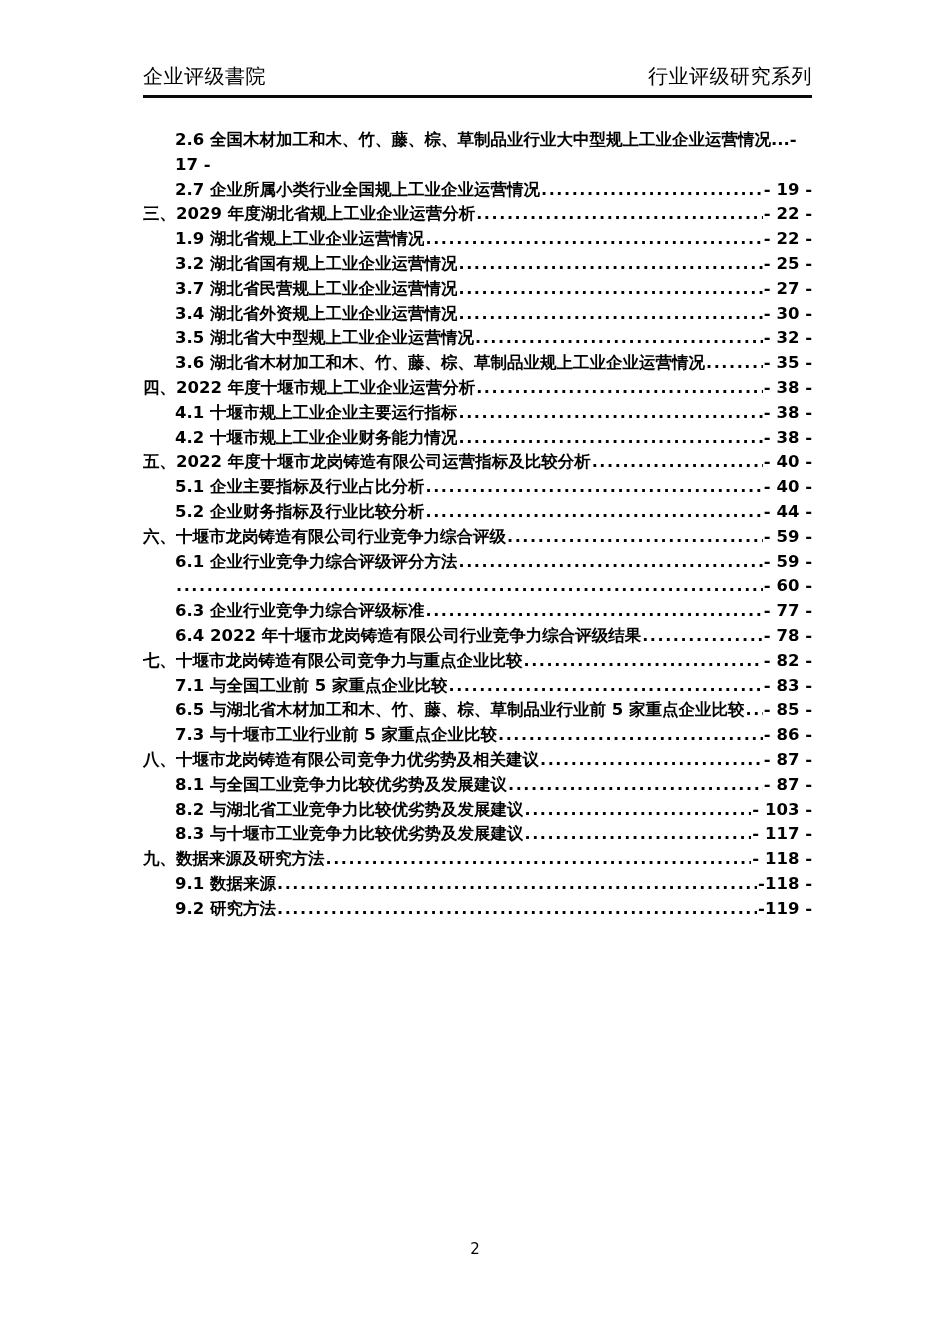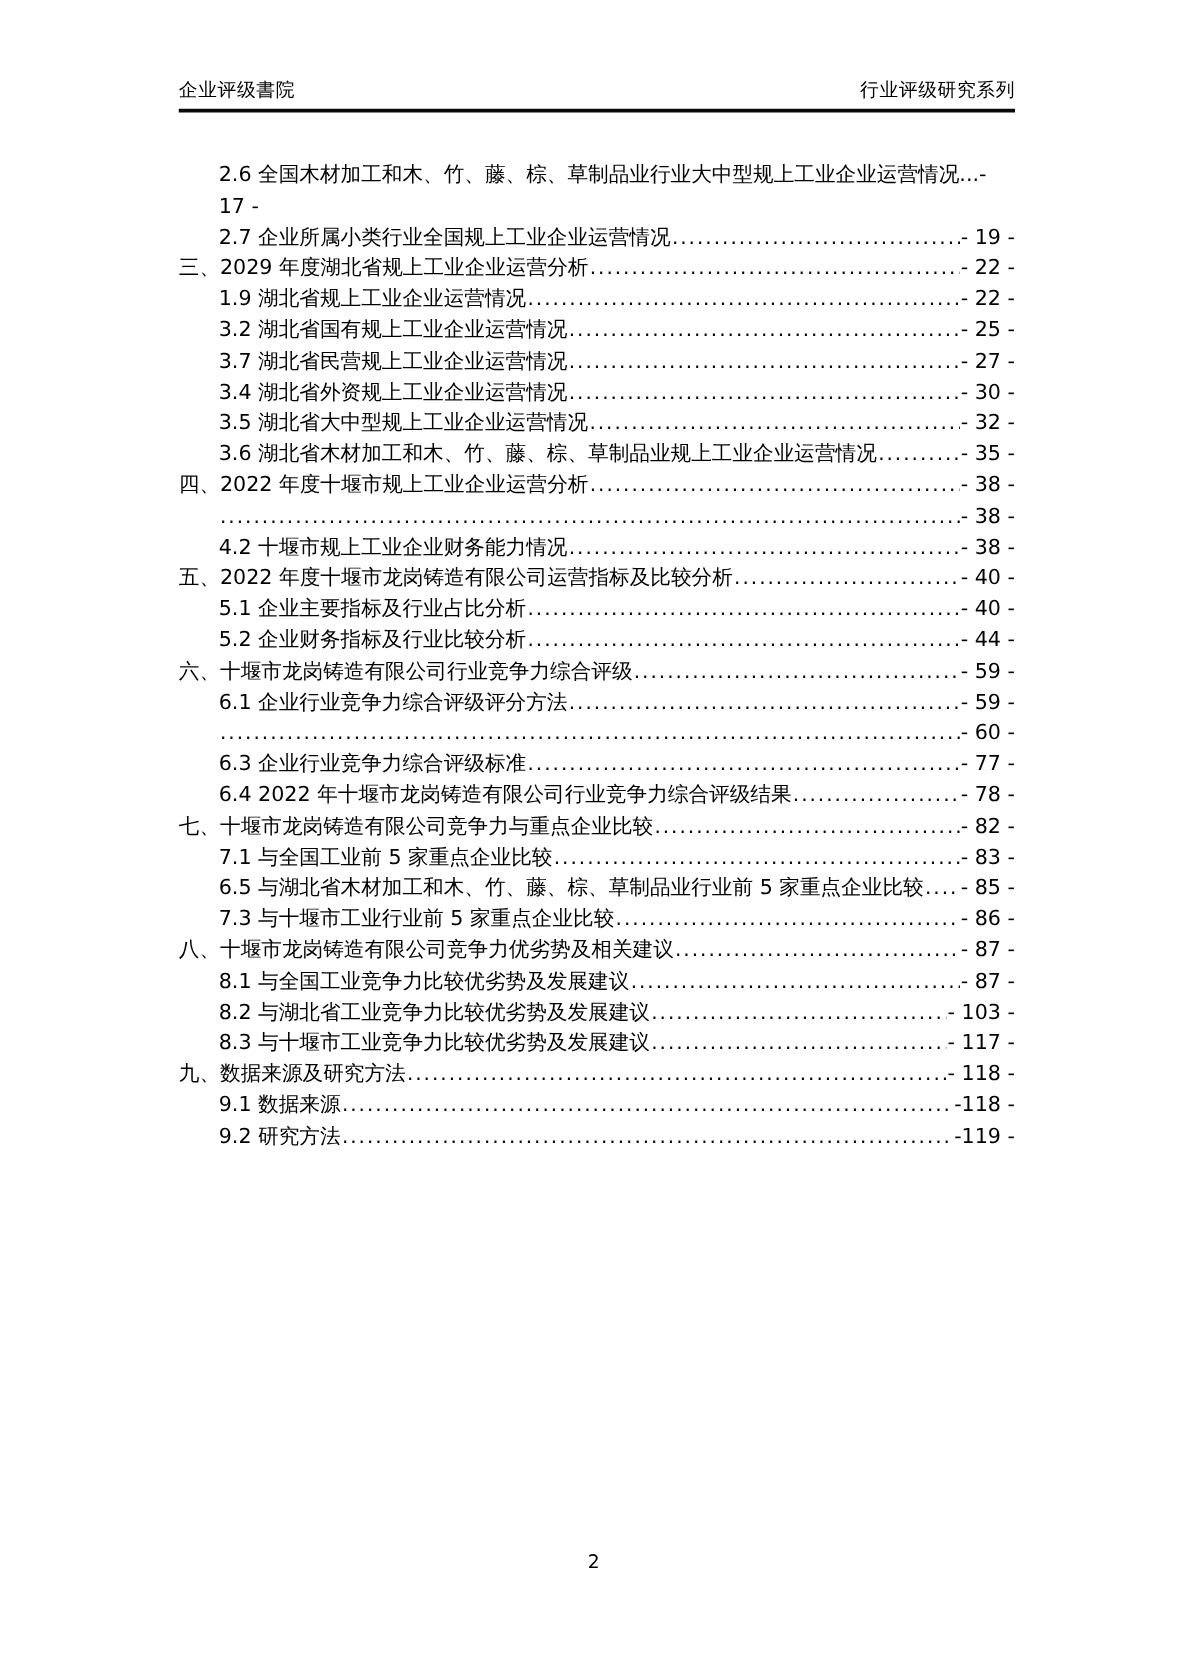--- a/index.html
+++ b/index.html
@@ -10,37 +10,38 @@
     font-family: "DejaVu Sans", "Liberation Sans", sans-serif;
     color: #000000;
     overflow: hidden;
   }
   .page-header {
     position: absolute;
     left: 143px; right: 138px; top: 63px;
     display: flex;
     justify-content: space-between;
     align-items: flex-end;
-    font-size: 15px;
+    font-size: 20px;
     letter-spacing: 0.5px;
     padding-bottom: 5px;
     border-bottom: 3px solid #0a0a0a;
   }
   .toc-wrap {
     position: absolute;
     left: 143px; right: 138px; top: 128px;
   }
   .toc-row {
     display: flex;
     align-items: center;
     line-height: 24.8px;
     height: 24.8px;
     font-size: 16.5px;
     white-space: nowrap;
     overflow: hidden;
+    font-weight: bold;
   }
   .toc-row.indent-2 { padding-left: 32px; }
   .toc-text {
     flex: 0 1 auto;
     white-space: pre;
     overflow: hidden;
   }
   .toc-leader {
     flex: 1 1 0;
     min-width: 0;
@@ -115,20 +116,21 @@
       <span class="toc-text">3.6 湖北省木材加工和木、竹、藤、棕、草制品业规上工业企业运营情况</span>
       <span class="toc-leader">................................................................................................................................................................................................................................................</span>
       <span class="toc-page">- 35 -</span>
     </div>
     <div class="toc-row indent-1">
       <span class="toc-text">四、2022 年度十堰市规上工业企业运营分析</span>
       <span class="toc-leader">................................................................................................................................................................................................................................................</span>
       <span class="toc-page">- 38 -</span>
     </div>
     <div class="toc-row indent-2">
+      <span class="toc-text">4.1 十堰市规上工业企业主要运行指标</span>
       <span class="toc-leader">................................................................................................................................................................................................................................................</span>
       <span class="toc-page">- 38 -</span>
     </div>
     <div class="toc-row indent-2">
       <span class="toc-text">4.2 十堰市规上工业企业财务能力情况</span>
       <span class="toc-leader">................................................................................................................................................................................................................................................</span>
       <span class="toc-page">- 38 -</span>
     </div>
     <div class="toc-row indent-1">
       <span class="toc-text">五、2022 年度十堰市龙岗铸造有限公司运营指标及比较分析</span>

